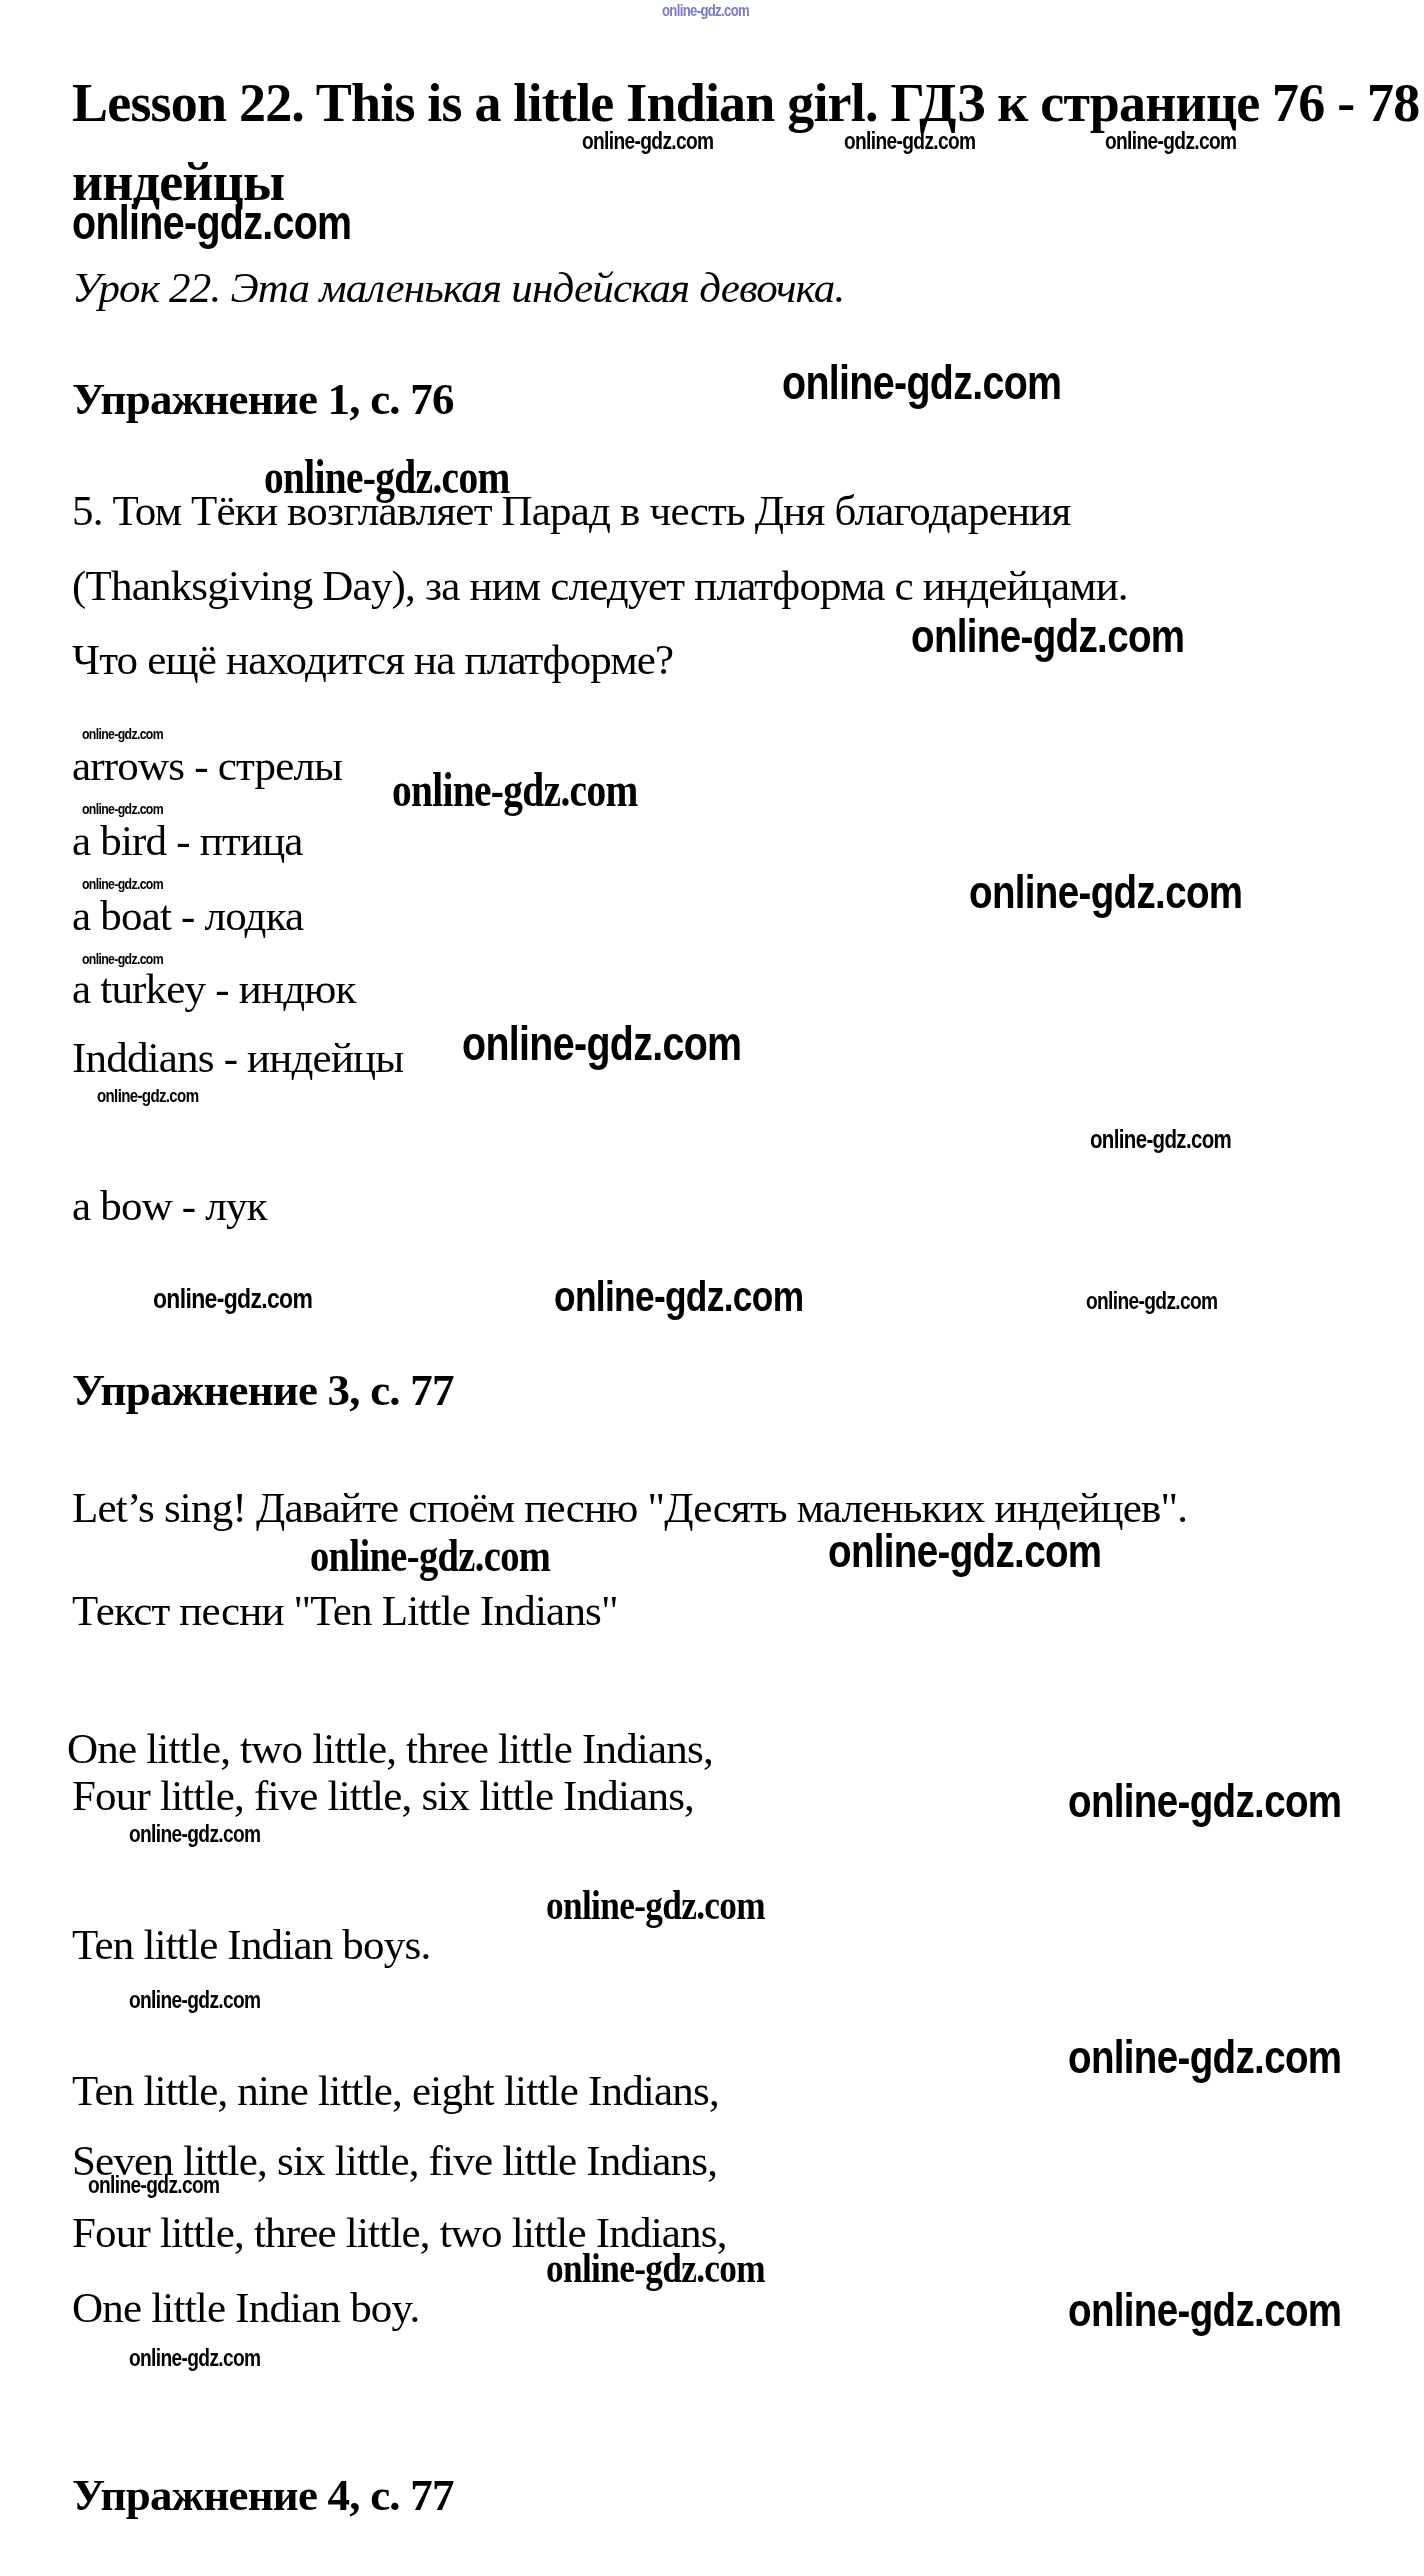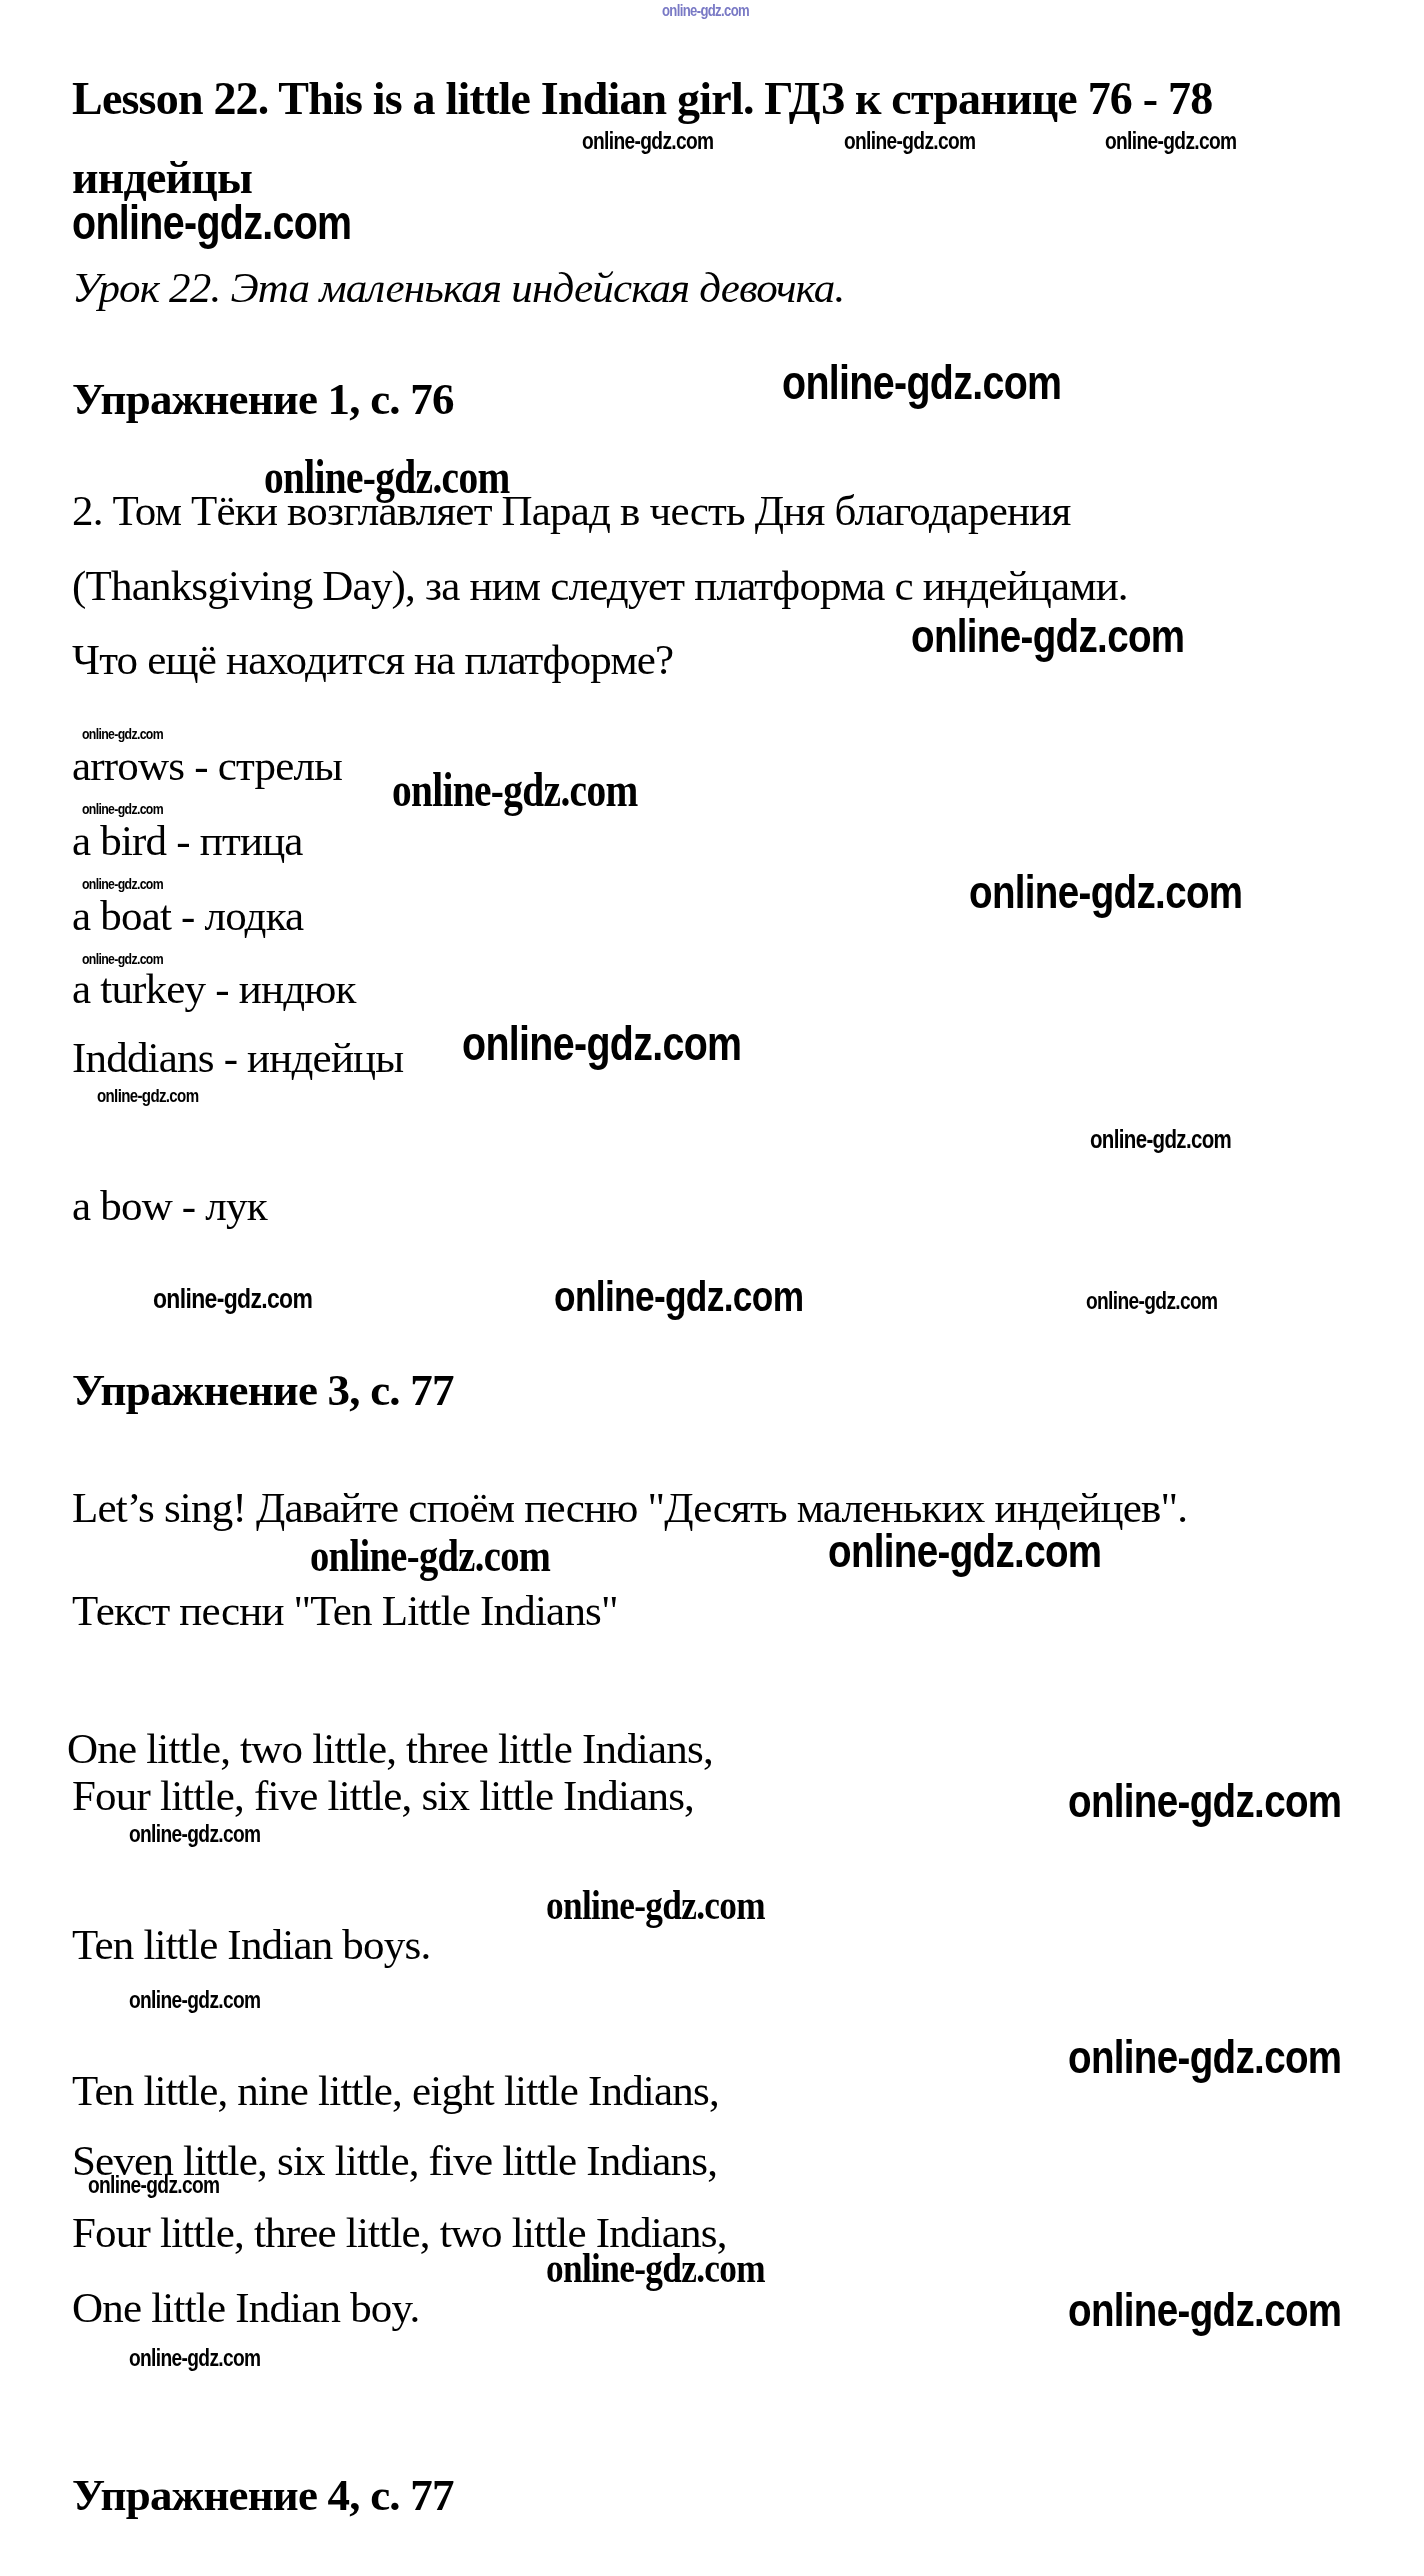--- a/index.html
+++ b/index.html
@@ -8,21 +8,21 @@
     position:relative;
     width:1424px;
     height:2576px;
     background:#ffffff;
     overflow:hidden;
     color:#000;
     font-family:"Liberation Serif","DejaVu Serif",serif;
   }
   .abs { position:absolute; white-space:nowrap; line-height:1.05; }
   .t-serif  { font-size:43px; letter-spacing:-0.8px; }
-  .t-title  { font-size:46px; font-weight:bold; letter-spacing:-0.8px; }
+  .t-title  { font-size:54px; font-weight:bold; letter-spacing:-0.8px; }
   .t-head   { font-size:45px; font-weight:bold; letter-spacing:-0.8px; }
   .t-italic { font-size:43px; font-style:italic; letter-spacing:-0.8px; }
   .wm {
     font-family:"Liberation Sans","DejaVu Sans",sans-serif;
     font-weight:bold;
     letter-spacing:-0.8px;
     transform:scaleX(0.82);
     transform-origin:left top;
     line-height:1;
   }
@@ -32,21 +32,21 @@
 </head>
 <body>
 
 <div id="page">
 
   <div class="abs t-title" style="left:72px; top:75px;">Lesson 22. This is a little Indian girl. ГДЗ к странице 76 - 78</div>
   <div class="abs t-title" style="left:72px; top:154px;">индейцы</div>
   <div class="abs t-italic" style="left:72px; top:265px;">Урок 22. Эта маленькая индейская девочка.</div>
 
   <div class="abs t-head" style="left:72px; top:376px;">Упражнение 1, с. 76</div>
-  <div class="abs t-serif" style="left:72px; top:488px;">2. Том Тёки возглавляет Парад в честь Дня благодарения</div>
+  <div class="abs t-serif" style="left:72px; top:488px;">5. Том Тёки возглавляет Парад в честь Дня благодарения</div>
   <div class="abs t-serif" style="left:72px; top:563px;">(Thanksgiving Day), за ним следует платформа с индейцами.</div>
   <div class="abs t-serif" style="left:72px; top:637px;">Что ещё находится на платформе?</div>
 
   <div class="abs t-serif" style="left:72px; top:743px;">arrows - стрелы</div>
   <div class="abs t-serif" style="left:72px; top:818px;">a bird - птица</div>
   <div class="abs t-serif" style="left:72px; top:893px;">a boat - лодка</div>
   <div class="abs t-serif" style="left:72px; top:966px;text-align:right;">a turkey - индюк</div>
   <div class="abs t-serif" style="left:72px; top:1035px;text-align:right;">Inddians - индейцы</div>
   <div class="abs t-serif" style="left:72px; top:1183px;">a bow - лук</div>
 

